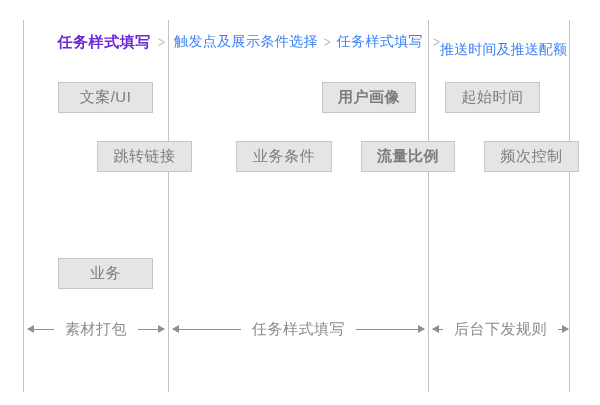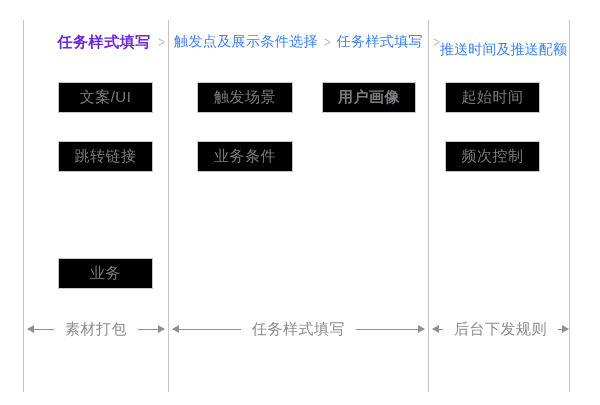--- a/index.html
+++ b/index.html
@@ -84,28 +84,28 @@
     height: 31px;
     border: 1px solid #c6c6c6;
     box-sizing: border-box;
     display: flex;
     align-items: center;
     justify-content: center;
     color: #7b7c80;
     font-size: 15px;
     letter-spacing: 0.5px;
     white-space: nowrap;
-    background: #000000;
+    background: #e5e5e5;
   }
   .col-a  { left: 34px;  width: 95px; }
   .col-b1 { left: 28px;  width: 96px; }
   .col-b2 { left: 153px; width: 94px; font-weight: bold; }
   .col-c  { left: 16px;  width: 95px; }
   .r1 { top: 62px; }
-  .r2 { top: 121px; }
+  .r2 { top: 121px; margin-left: 39px; }
   .r3 { top: 182px; }
   .r4 { top: 238px; }
   .footer {
     position: absolute;
     left: 4px;
     right: 4px;
     top: 296px;
     height: 26px;
     display: flex;
     align-items: center;
@@ -166,23 +166,23 @@
       <span class="arrow arrow-right"></span>
     </div>
   </div>
 
   <div class="section section-b">
     <div class="header header-b">
       <span class="step">触发点及展示条件选择</span>
       <span class="chevron">&gt;</span>
       <span class="step">任务样式填写</span>
     </div>
-    <div class="box col-b1 r1">触发场景</div>
     <div class="box col-b1 r2">业务条件</div>
     <div class="box col-b2 r1">用户画像</div>
+    <div class="box col-b2 r2">流量比例</div>
     <div class="footer">
       <span class="arrow arrow-left"></span>
       <span class="footer-label">任务样式填写</span>
       <span class="arrow arrow-right"></span>
     </div>
   </div>
 
   <div class="section section-c">
     <div class="header header-c">
       <span class="chevron">&gt;</span>

